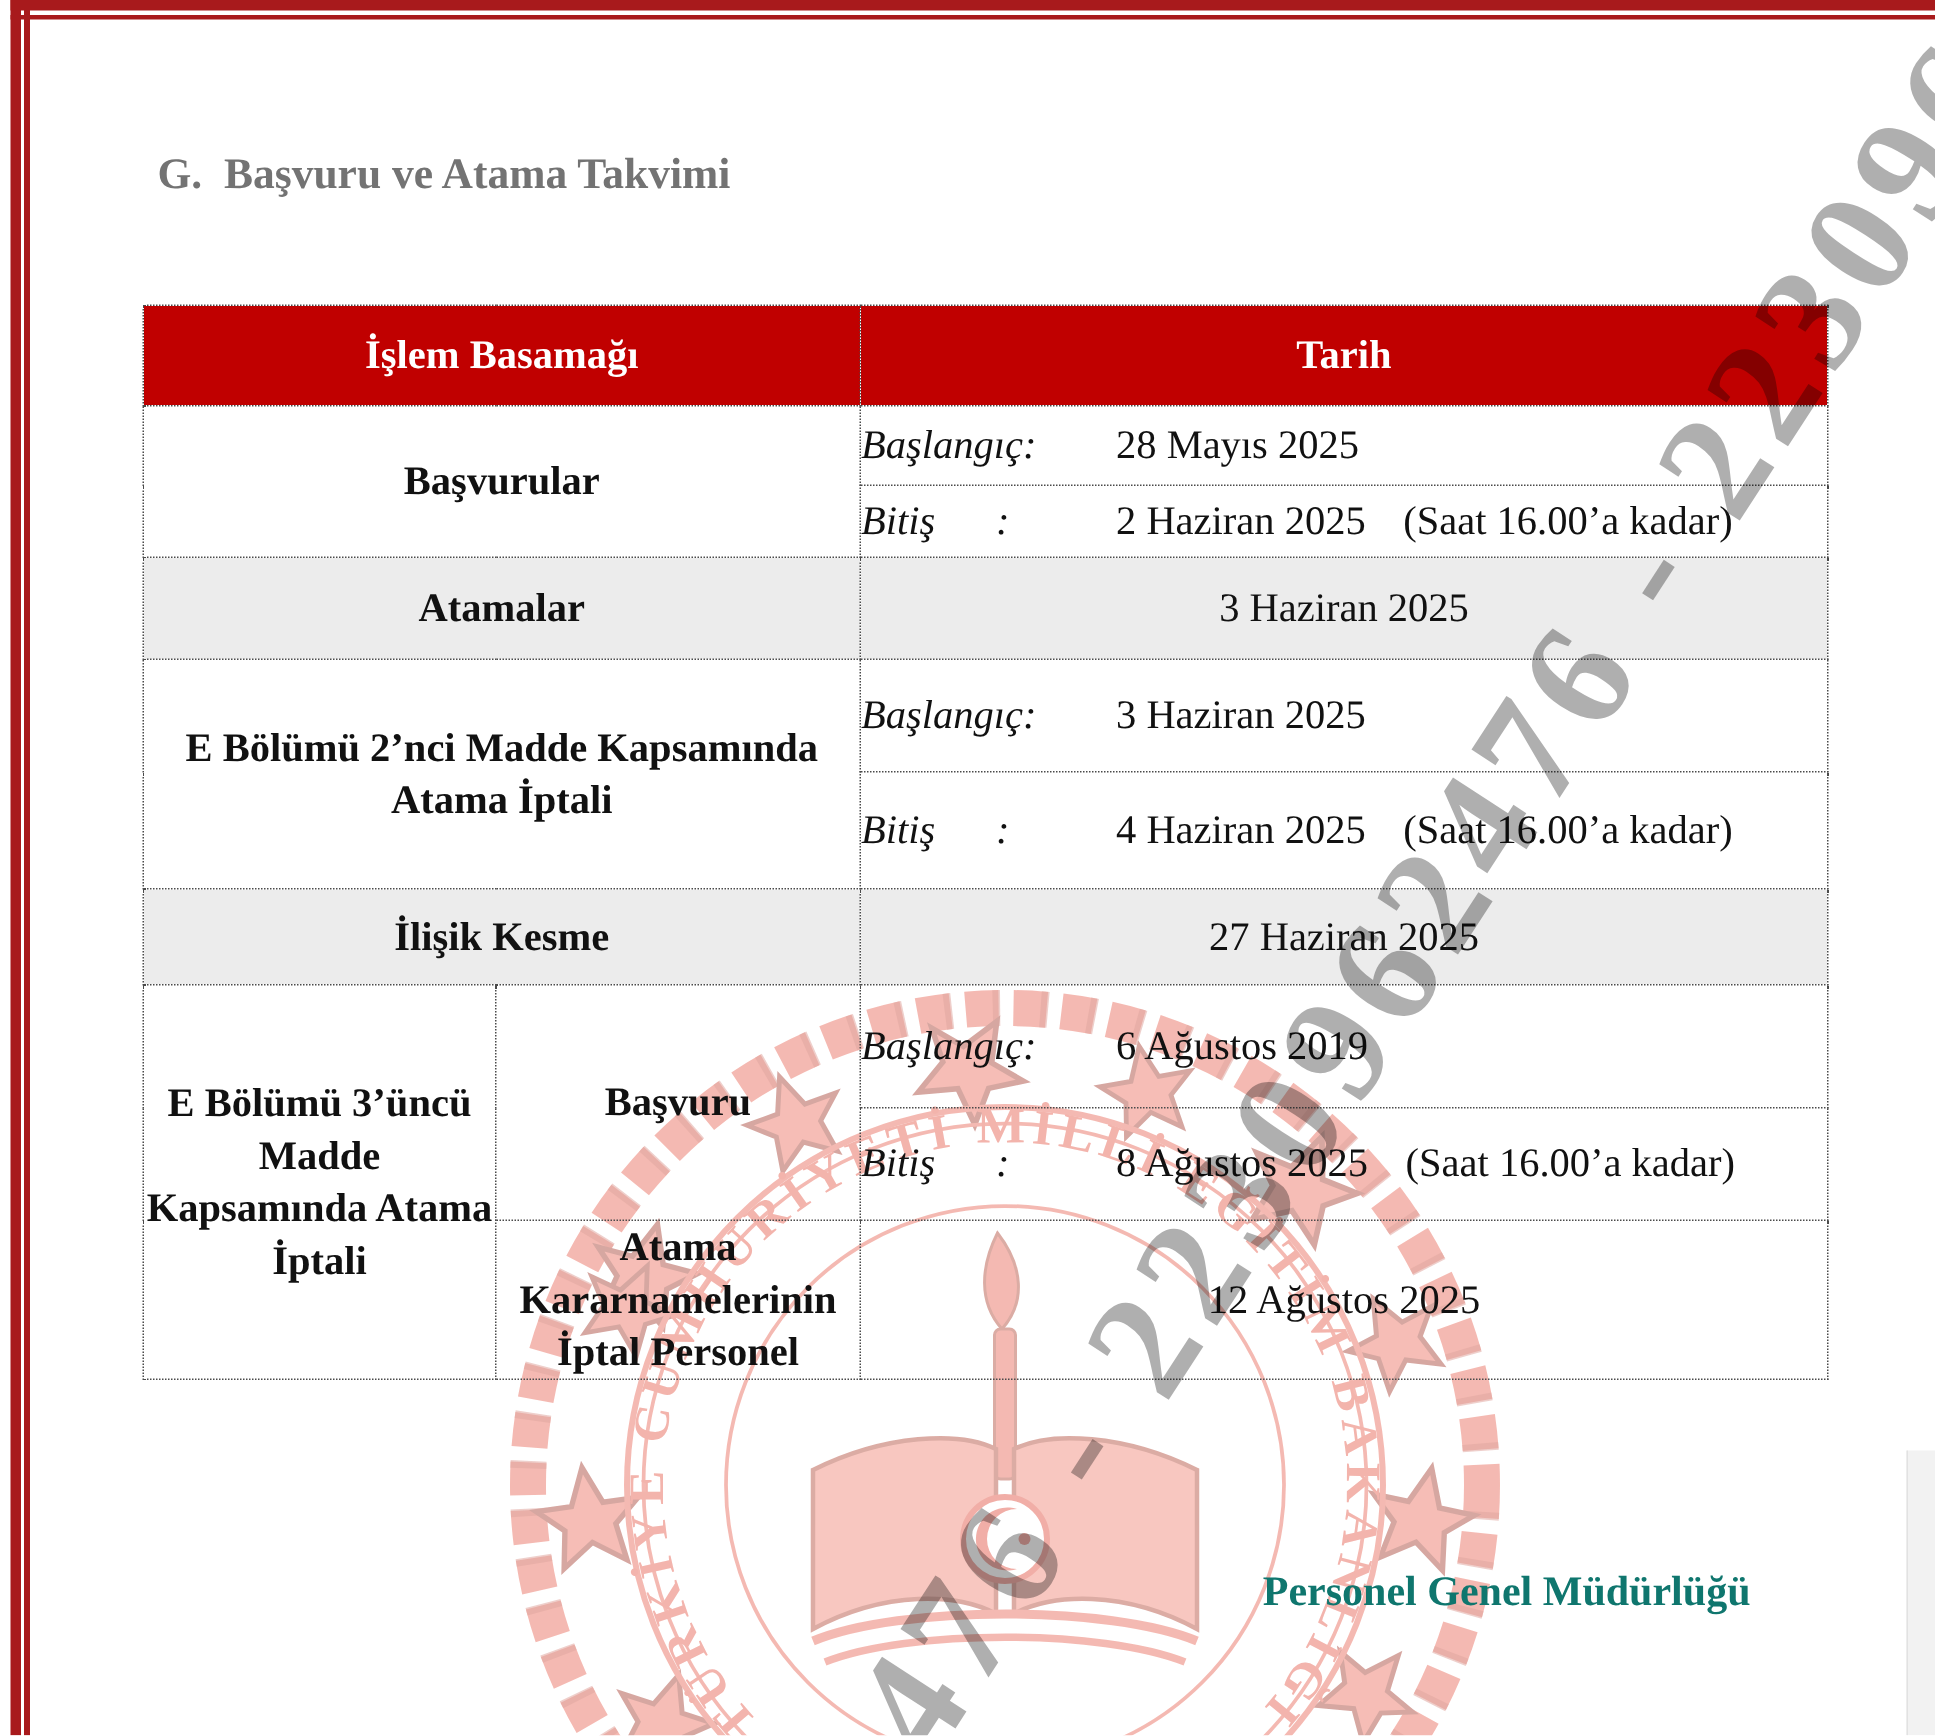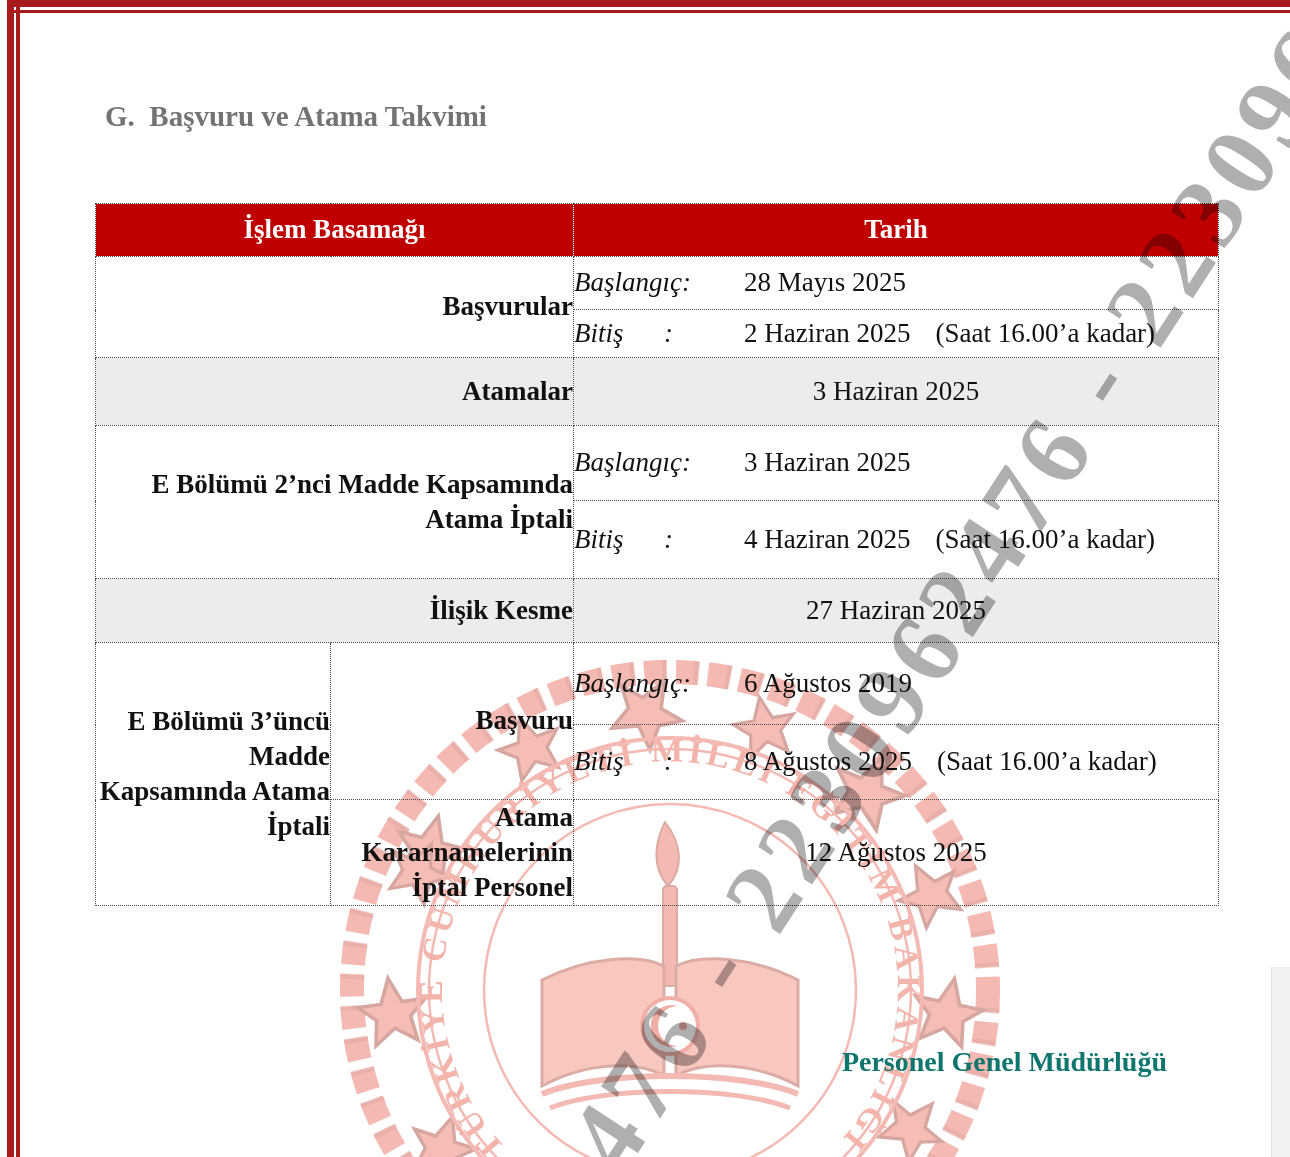--- a/index.html
+++ b/index.html
@@ -23,21 +23,21 @@
   
   table.schedule{
     position:absolute; left:95px; top:203px; width:1123px; z-index:2;
     border-collapse:collapse; table-layout:fixed;
   }
   table.schedule td, table.schedule th{
     border:1px dotted #4a4a4a; padding:0; vertical-align:middle;
     font-size:27px; line-height:1.3; overflow:hidden;
   }
   th.hdr{background:#c00000; color:#ffffff; font-weight:bold; font-size:28px; text-align:center;}
-  td.label-cell{font-weight:bold; text-align:right; background:transparent;}
+  td.label-cell{font-weight:bold; text-align:center; background:transparent;}
   td.gray{background:#ececec;}
   td.date-center{text-align:center;}
   td.entry{padding-left:13px; text-align:left;}
   .entry .k{display:inline-block; width:170px; font-style:italic; white-space:pre;}
   .entry .n{margin-left:25px;}
 
   
   .footer-sign{
     position:absolute; top:1046px; right:123px; z-index:4;
     font-size:28px; font-weight:bold; color:#0f766e;
@@ -104,21 +104,21 @@
     </g>
   </svg>
 
   <table class="schedule">
     <colgroup>
         <col style="width:235px">
         <col style="width:243px">
         <col style="width:645px">
       </colgroup>
     <tbody>
-        <tr style="height:53px">
+        <tr style="height:67px">
       <th class="hdr" colspan="2">İşlem Basamağı</th>
       <th class="hdr">Tarih</th>
     </tr>
 
     <tr style="height:53px">
       <td class="label-cell" colspan="2" rowspan="2">Başvurular</td>
       <td class="entry">
         <span class="k">Başlangıç:</span><span class="v">28 Mayıs 2025</span>
       </td>
     </tr>

